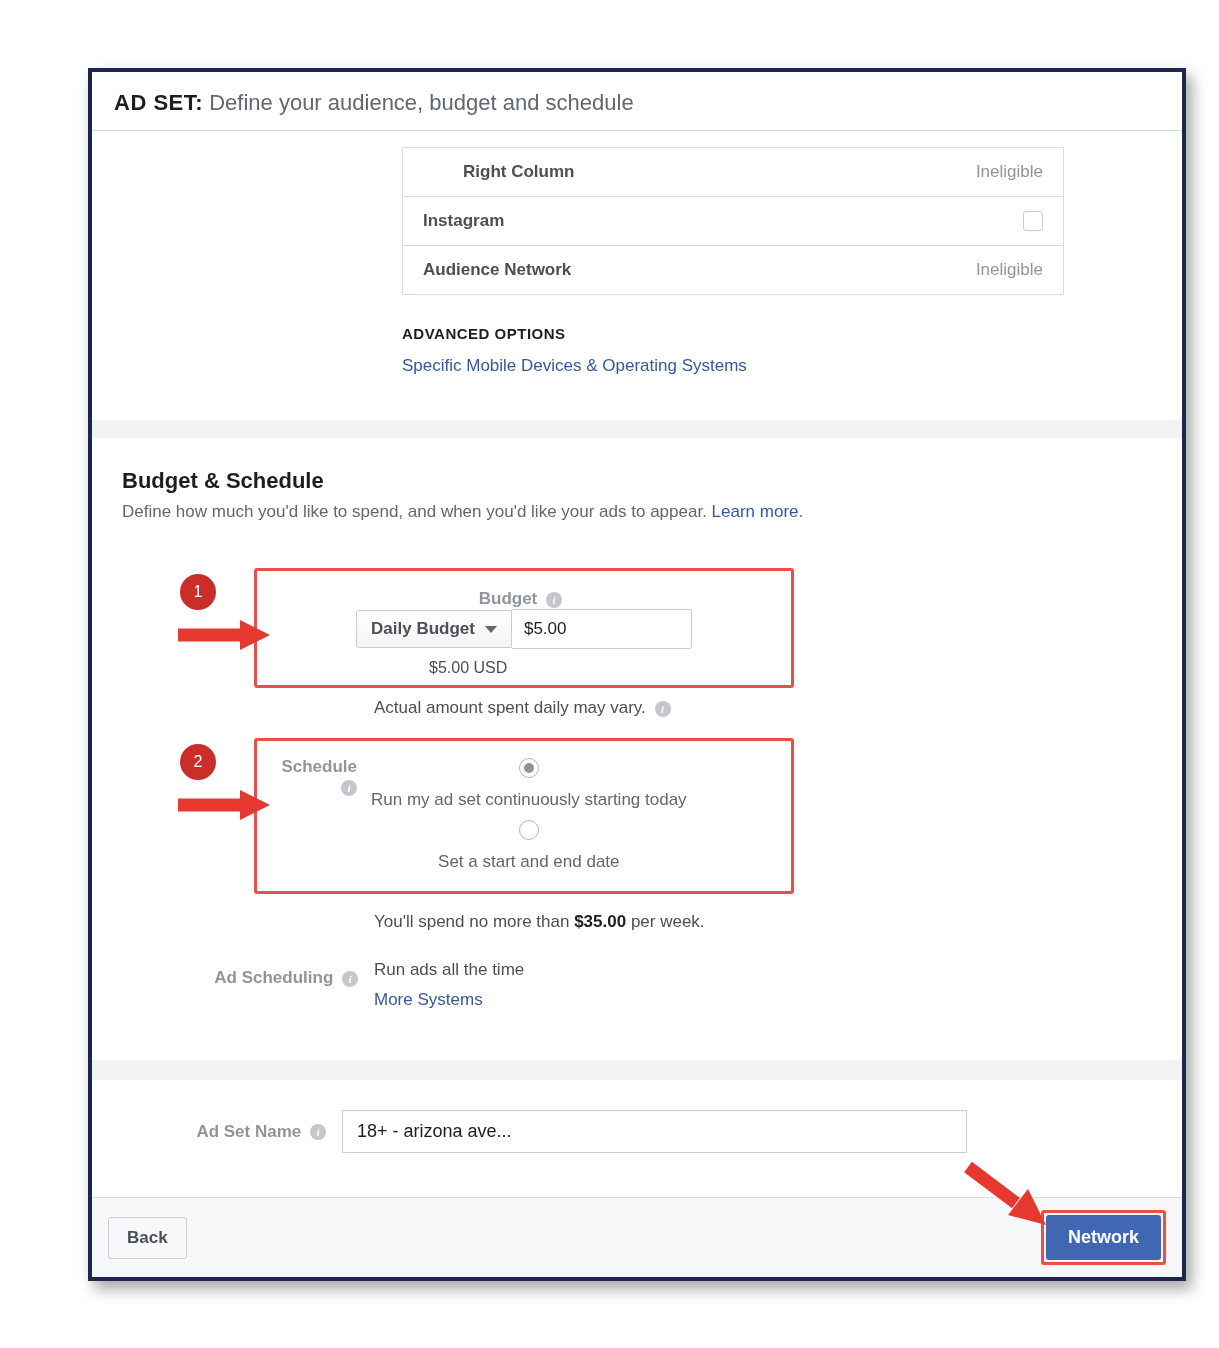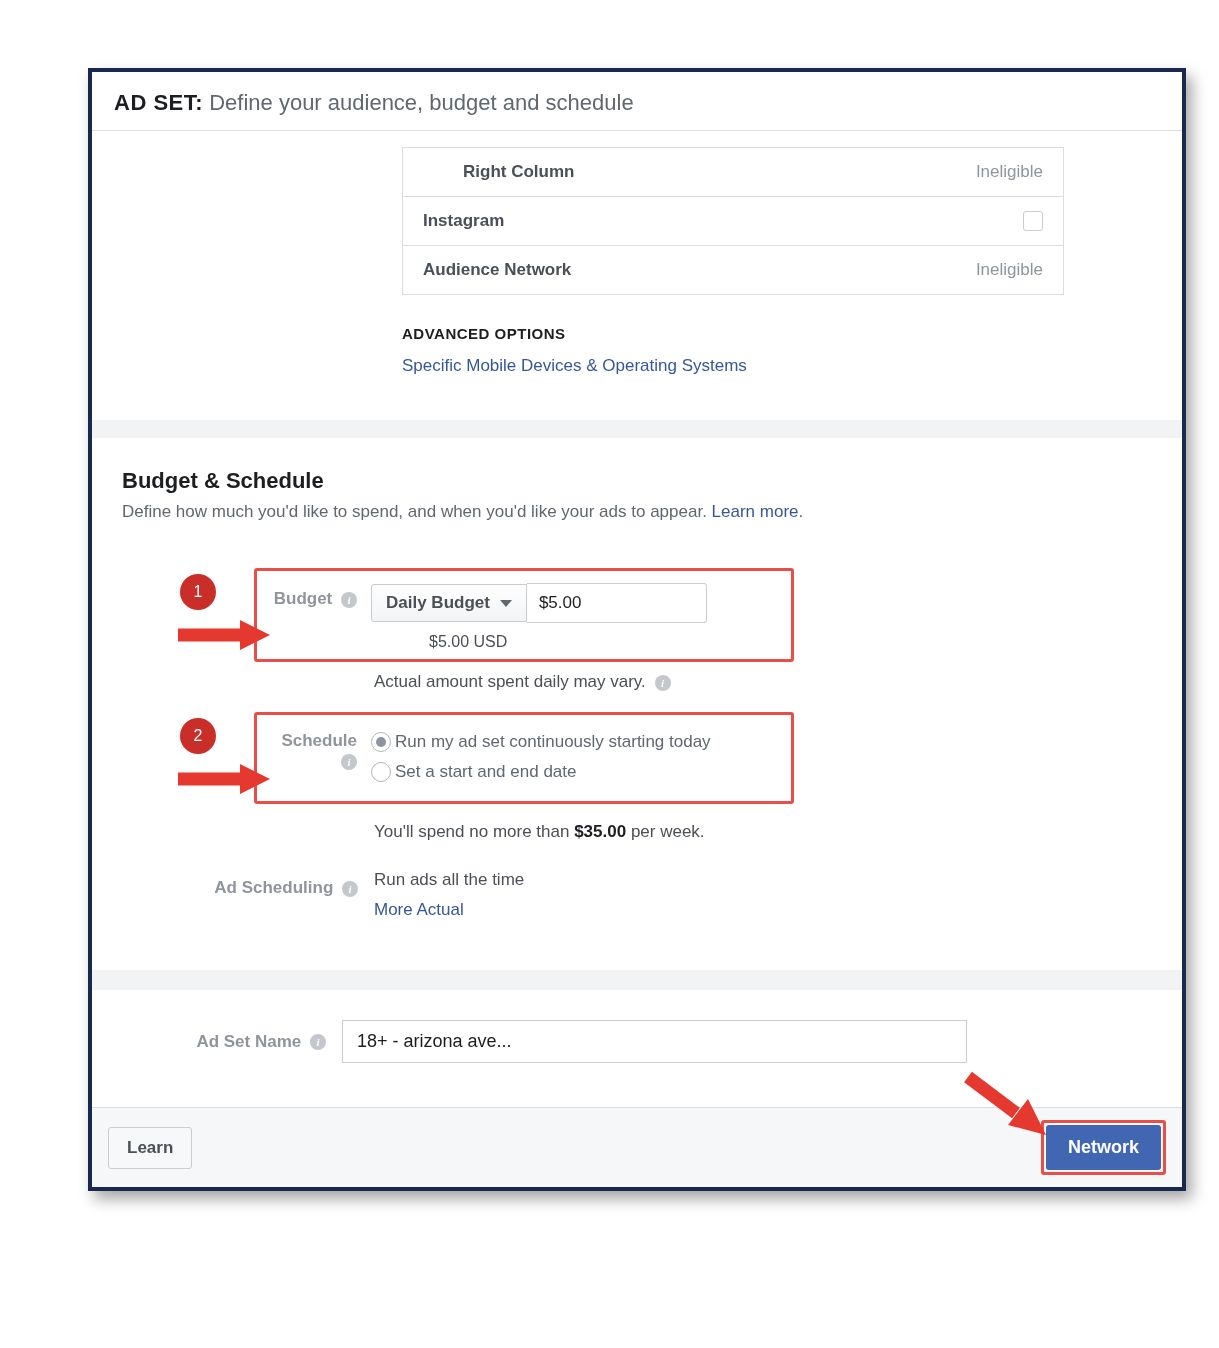--- a/index.html
+++ b/index.html
@@ -139,22 +139,22 @@
     color: #1c1e21;
     width: 180px;
     border-radius: 0 3px 3px 0;
   }
   .budget-usd {
     font-size: 16px; color: #4b4f56; margin-top: 10px;
     margin-left: 162px;
   }
   .budget-note { font-size: 17px; color: #4b4f56; margin-left: 252px; margin-bottom: 20px; }
   .radio-row {
-    display: flex; align-items: center; gap: 4px;
-    font-size: 17px; color: #616770; padding: 5px 0;
+    display: flex; align-items: center; gap: 12px;
+    font-size: 17px; color: #616770; padding: 5px 0; flex-direction: column;
   }
   .radio {
     width: 20px; height: 20px; border-radius: 50%;
     border: 1px solid #b2b6bd; display: flex;
     align-items: center; justify-content: center;
     background: #fff;
   }
   .radio.checked::after {
     content: ""; width: 10px; height: 10px;
     border-radius: 50%; background: #8d949e;
@@ -258,21 +258,21 @@
 
     <div class="form-area">
 
       <div class="budget-box-wrap">
         <div class="callout-badge">1</div>
         <svg class="callout-arrow" width="96" height="34" viewBox="0 0 96 34">
           <line x1="4" y1="17" x2="68" y2="17" stroke="#e5382f" stroke-width="13"></line>
           <polygon points="66,2 96,17 66,32" fill="#e5382f"></polygon>
         </svg>
         <div class="highlight-box budget">
-          <div style="display:flex;">
+          <div style="display:flex;align-items:center;flex-direction:column;">
             <span class="inner-label">
               <span>Budget</span>
               <span class="info-icon">i</span>
             </span>
             <div class="budget-inline">
               <div class="dropdown-btn">
                 <span>Daily Budget</span>
                 <span class="caret-down"></span>
               </div>
               <input class="text-input" value="$5.00" style="">
@@ -317,39 +317,39 @@
         <span>You'll spend no more than </span><span class="bold">$35.00</span><span> per week.</span>
       </div>
 
       <div class="form-row">
         <div class="form-label-col">
           <span>Ad Scheduling</span>
           <span class="info-icon">i</span>
         </div>
         <div class="form-field-col">
           <div class="sched-value">Run ads all the time</div>
-          <span class="more-link">More Actual</span>
+          <span class="more-link">More Systems</span>
         </div>
       </div>
     </div>
 
     <div class="grey-bar2"></div>
 
     <div class="name-row">
       <div class="name-label">
         <span>Ad Set Name</span>
         <span class="info-icon">i</span>
       </div>
       <input class="name-input" value="18+ - arizona ave..." style="">
     </div>
 
   </div>
 
   <div class="footer">
-    <button class="btn-back">Learn</button>
+    <button class="btn-back">Back</button>
     <div class="footer-spacer"></div>
     <div class="btn-continue-wrap">
       <svg class="continue-arrow" width="100" height="80" viewBox="0 0 100 80">
         <line x1="14" y1="14" x2="62" y2="50" stroke="#e5382f" stroke-width="13"></line>
         <polygon points="54,62 92,72 74,36" fill="#e5382f"></polygon>
       </svg>
       <button class="btn-continue">Network</button>
     </div>
   </div>
 

